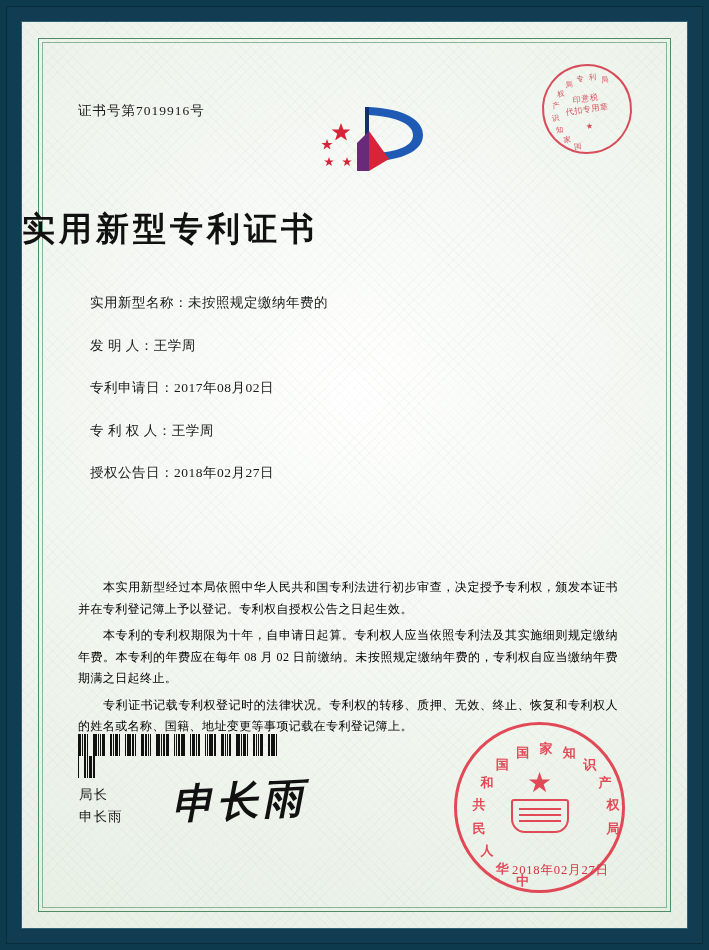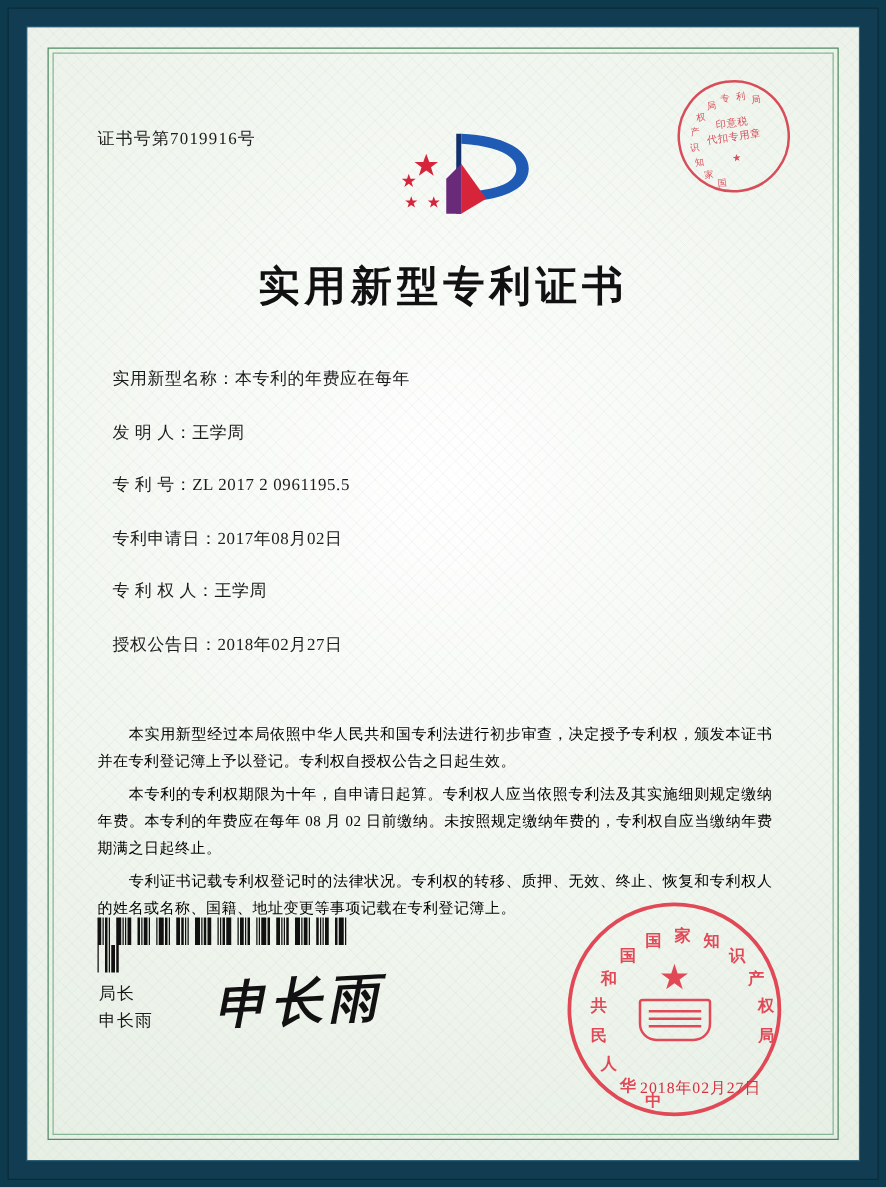--- a/index.html
+++ b/index.html
@@ -137,21 +137,20 @@
     top: 56px;
     transform: translateX(-50%);
     font-size: 8px;
   }
 
   
   .doc-title {
     position: absolute;
     left: 0; right: 0;
     top: 185px;
-    text-align: center;
     font-size: 33px;
     font-weight: bold;
     letter-spacing: 4px;
     color: #111;
     font-family: "DejaVu Serif", serif;
   }
 
   
   .fields {
     position: absolute;
@@ -351,29 +350,25 @@
           <div>代扣专用章</div>
         </div>
         <div class="star">★</div>
       </div>
 
       <div class="doc-title">实用新型专利证书</div>
 
       <div class="fields">
         <div class="field-row">
           <span class="field-label">实用新型名称：</span>
-          <span class="field-value">本专利的年费应在每年</span>
+          <span class="field-value">未按照规定缴纳年费的</span>
         </div>
         <div class="field-row">
           <span class="field-label">发 明 人：</span>
           <span class="field-value">王学周</span>
-        </div>
-        <div class="field-row">
-          <span class="field-label">专 利 号：</span>
-          <span class="field-value">ZL 2017 2 0961195.5</span>
         </div>
         <div class="field-row">
           <span class="field-label">专利申请日：</span>
           <span class="field-value">2017年08月02日</span>
         </div>
         <div class="field-row">
           <span class="field-label">专 利 权 人：</span>
           <span class="field-value">王学周</span>
         </div>
         <div class="field-row">

